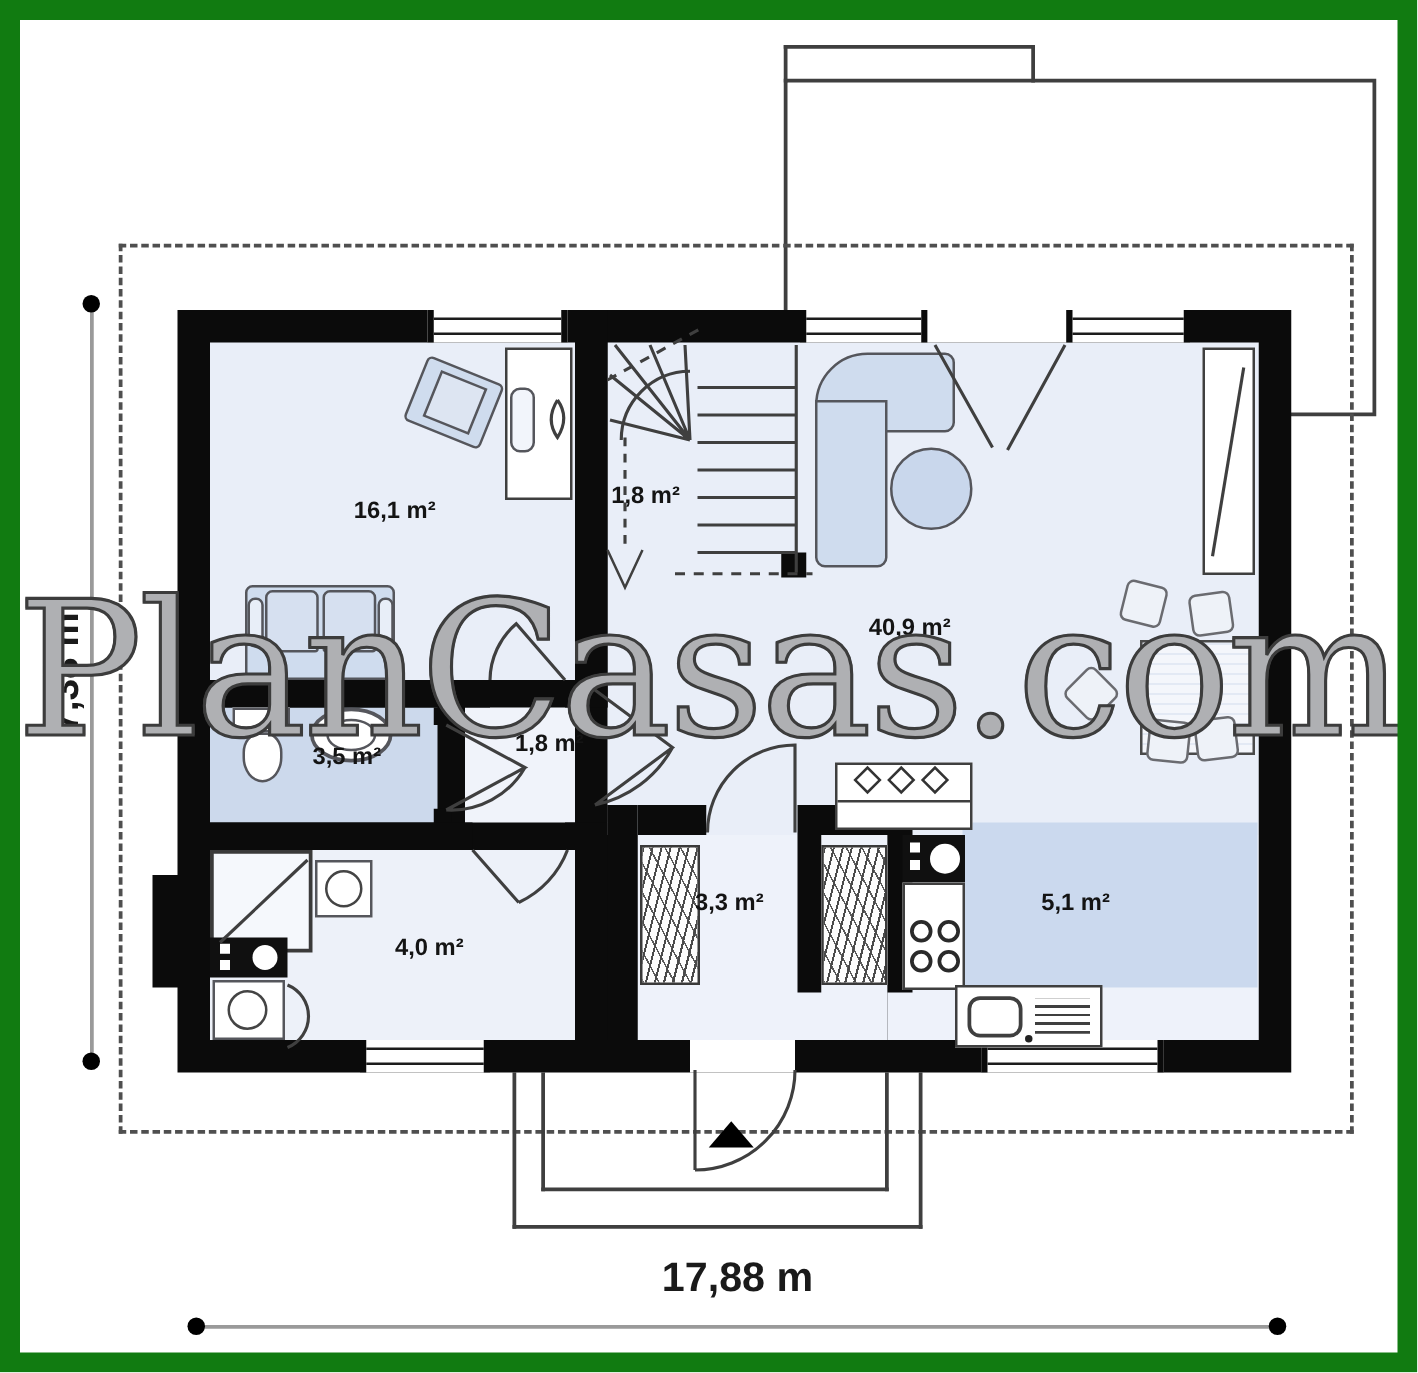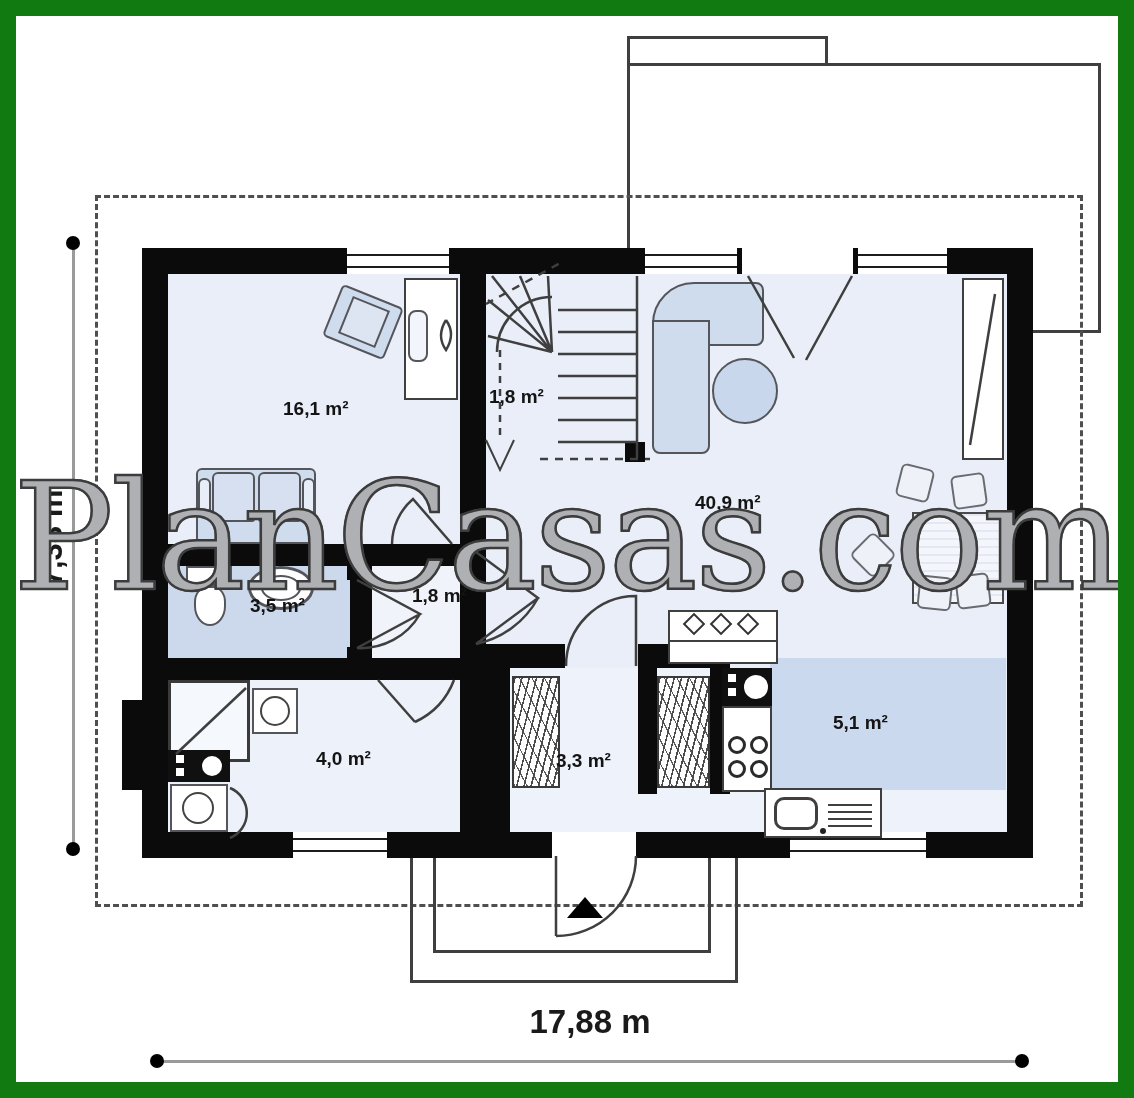--- a/index.html
+++ b/index.html
@@ -176,19 +176,19 @@
       <path d="M446,320 q10,14 0,30 q-10,-14 0,-30"></path>
     </g>
   </svg>
 
   <div class="arealabel" style="left:283px;top:398px;">16,1 m²</div>
   <div class="arealabel" style="left:489px;top:386px;">1,8 m²</div>
   <div class="arealabel" style="left:695px;top:492px;">40,9 m²</div>
   <div class="arealabel" style="left:250px;top:595px;">3,5 m²</div>
   <div class="arealabel" style="left:412px;top:585px;">1,8 m²</div>
   <div class="arealabel" style="left:316px;top:748px;">4,0 m²</div>
-  <div class="arealabel" style="left:556px;top:712px;margin-top:38px;">3,3 m²</div>
+  <div class="arealabel" style="left:556px;top:712px;">3,3 m²</div>
   <div class="arealabel" style="left:833px;top:712px;">5,1 m²</div>
 
   <div id="watermark">PlanCasas.com</div>
 
   <div class="frame"></div>
 </div>
 
 </body></html>

